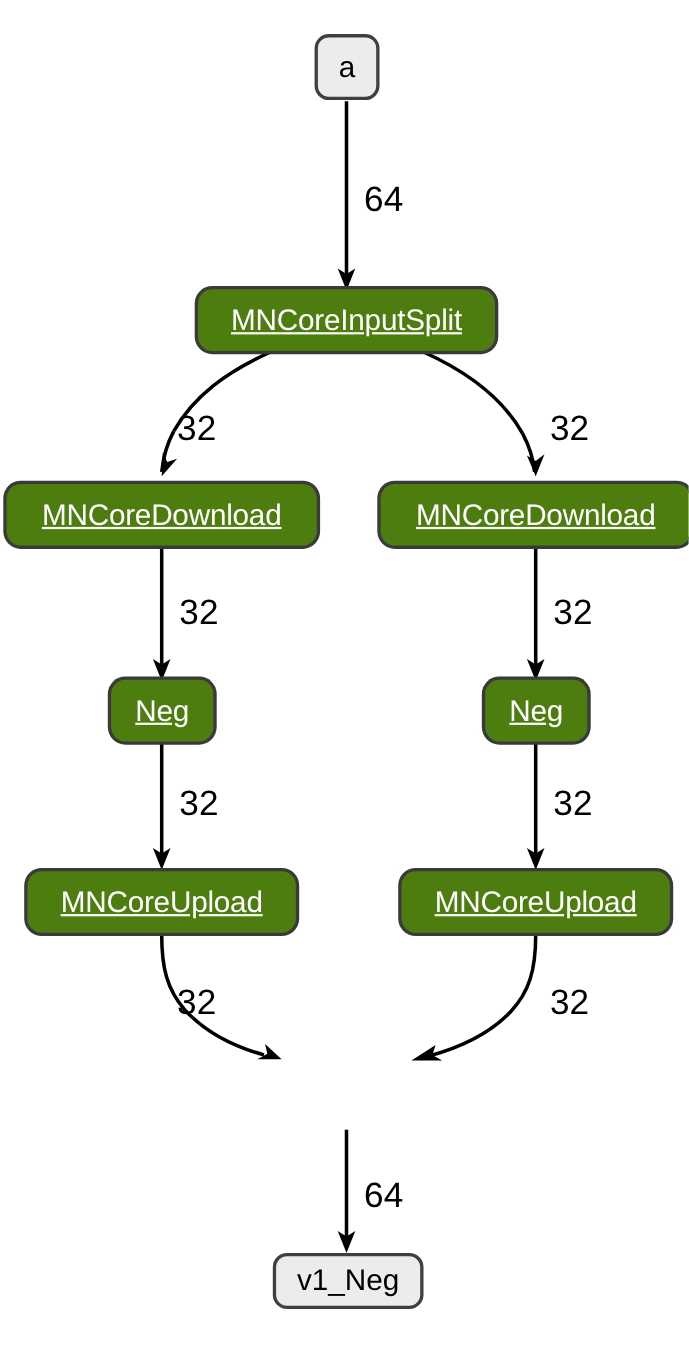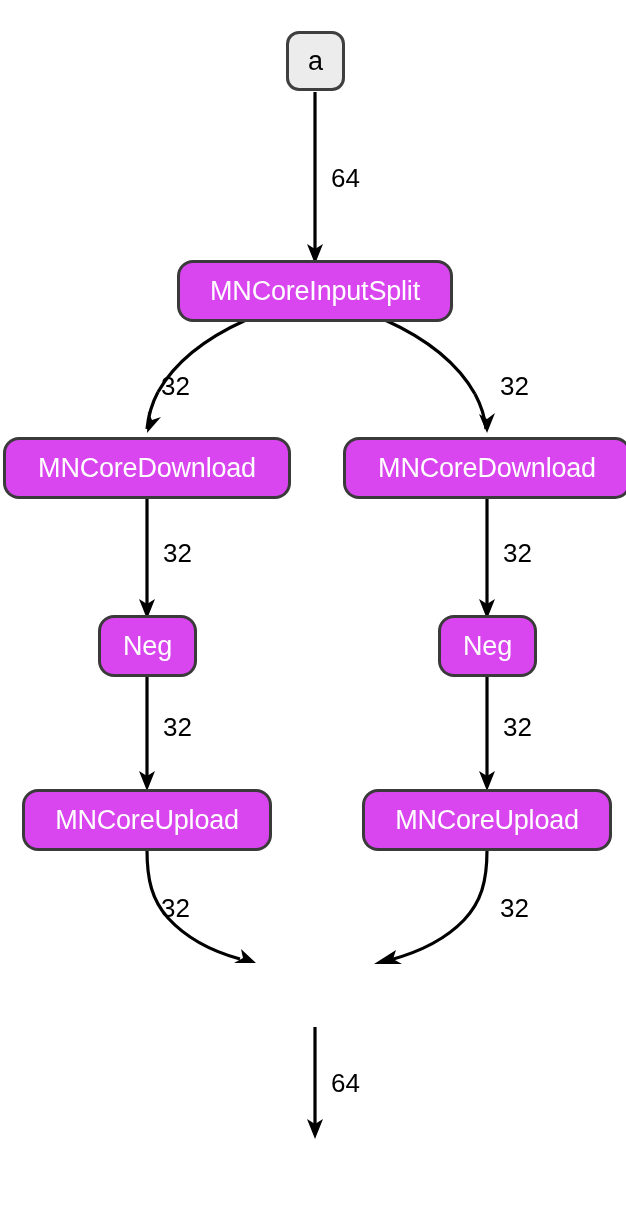--- a/index.html
+++ b/index.html
@@ -40,38 +40,39 @@
   }
   .node {
     position: absolute;
     box-sizing: border-box;
     display: flex;
     align-items: center;
     justify-content: center;
     white-space: nowrap;
   }
   .node-op {
-    background: #d946ef;
+    background: #4d7c0f;
     color: #ffffff;
     border-radius: 13px;
     box-shadow: 0 0 0 3px #3a3a3a;
     font-size: 27px;
     letter-spacing: -0.2px;
+    text-decoration: underline;
   }
   .node-io {
     background: #ececec;
     color: #000000;
     border: 3px solid #3f3f3f;
     border-radius: 13px;
     font-size: 27px;
   }
   .edge-label {
     position: absolute;
     color: #000000;
-    font-size: 26px;
+    font-size: 32px;
     line-height: 1;
     white-space: nowrap;
   }
 </style>
 </head>
 <body>
 
 <div id="graph-canvas">
 
   <svg class="edge-svg" viewBox="0 0 626 1232">
@@ -135,20 +136,23 @@
 
   <div class="node node-op" style="left:25px; top:792px; width:244px; height:56px;">
     <span>MNCoreUpload</span>
   </div>
 
   <div class="node node-op" style="left:365px; top:792px; width:244px; height:56px;">
     <span>MNCoreUpload</span>
   </div>
 
 
+  <div class="node node-io" style="left:248px; top:1139px; width:137px; height:51px;">
+    <span>v1_Neg</span>
+  </div>
 
   <div class="edge-label" style="left:331px; top:165px;">64</div>
 
   <div class="edge-label" style="left:161px; top:373px;">32</div>
 
   <div class="edge-label" style="left:500px; top:373px;">32</div>
 
   <div class="edge-label" style="left:163px; top:540px;">32</div>
 
   <div class="edge-label" style="left:503px; top:540px;">32</div>

